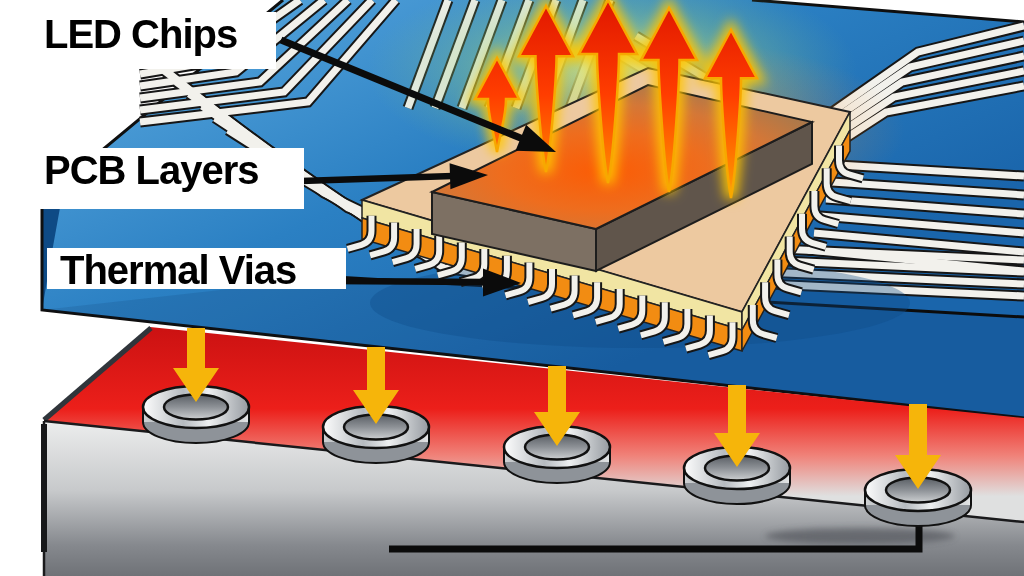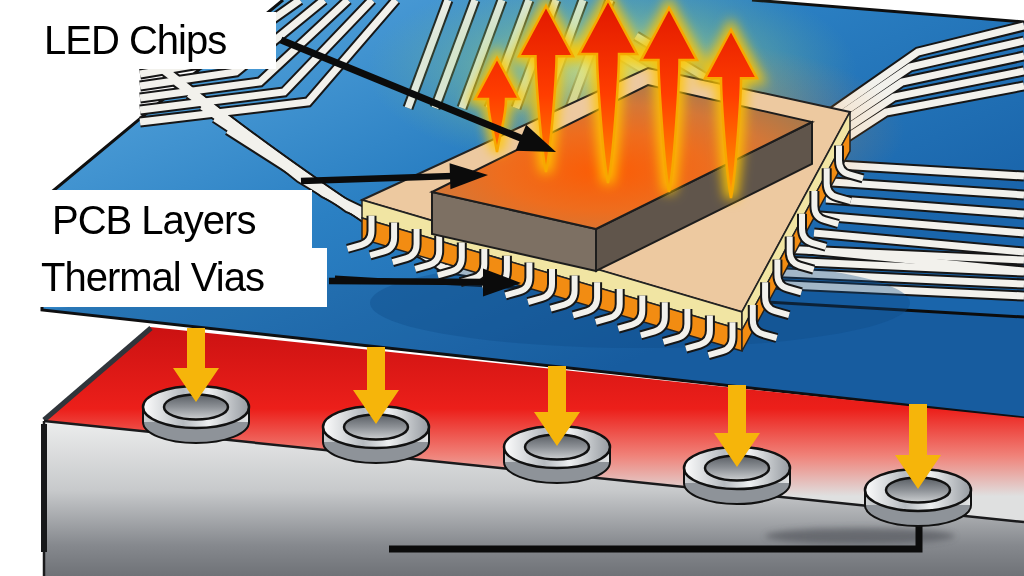--- a/index.html
+++ b/index.html
@@ -1,23 +1,23 @@
 <!DOCTYPE html>
 <html><head>
 <meta charset="utf-8">
 <style>
   html,body{margin:0;padding:0;background:#ffffff;}
   .stage{position:relative;width:1024px;height:576px;background:#ffffff;overflow:hidden;
          font-family:"Liberation Sans",sans-serif;}
   .stage svg{position:absolute;left:0;top:0;}
-  .label{position:absolute;background:#ffffff;color:#000;font-weight:400;font-size:40px;
-         letter-spacing:-1px;display:flex;align-items:center;box-sizing:border-box;z-index:5;}
+  .label{position:absolute;background:#ffffff;color:#000;font-weight:700;font-size:40px;
+         letter-spacing:-1px;display:flex;box-sizing:border-box;z-index:5;}
   .label.l1{left:30px;top:12px;width:246px;height:57px;padding-left:14px;}
-  .label.l2{left:38px;top:148px;width:274px;height:61px;padding-left:14px;margin-top:42px;}
-  .label.l3{left:28px;top:248px;width:299px;height:59px;padding-left:13px;}
+  .label.l2{left:30px;top:148px;width:274px;height:61px;padding-left:14px;}
+  .label.l3{left:47px;top:248px;width:299px;height:41px;padding-left:13px;}
   .label.l4{left:30px;top:516px;width:357px;height:56px;padding-left:20px;}
   .label .ghost{position:absolute;left:20px;top:30px;opacity:.9;transform:scaleY(.8);
                 transform-origin:top left;color:#15161a;}
   .edgebar{position:absolute;left:41px;top:424px;width:6px;height:128px;background:#17181a;z-index:6;}
 </style>
 </head>
 <body>
 
 <div class="stage">
 <svg viewBox="0 0 1024 576" width="1024" height="576">

